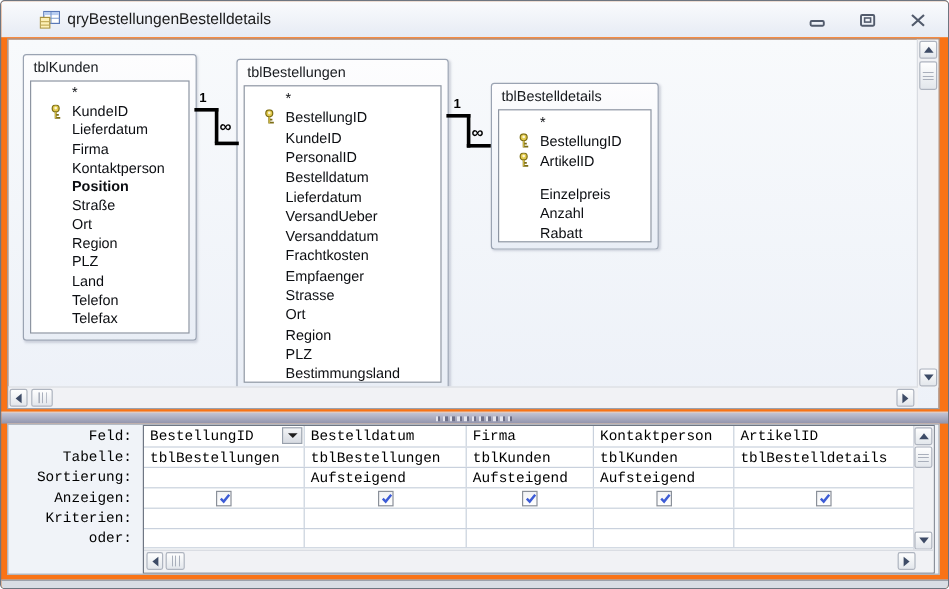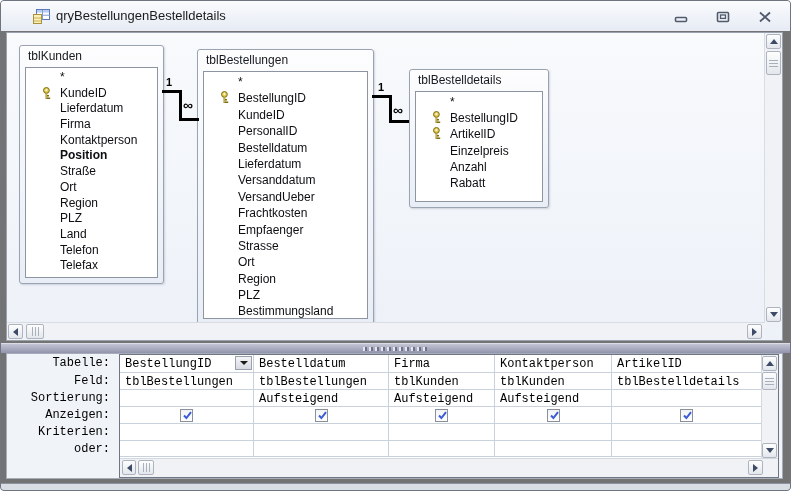--- a/index.html
+++ b/index.html
@@ -1,18 +1,18 @@
 <!DOCTYPE html>
 <html><head>
 <meta charset="utf-8">
 <style>
   html,body{margin:0;padding:0;}
   body{width:791px;height:491px;position:relative;overflow:hidden;background:#ffffff;
        font-family:"Liberation Sans",sans-serif;}
-  .window{position:absolute;inset:0;background:#737373;border:1px solid #6e7580;
+  .window{position:absolute;inset:0;background:#f97316;border:1px solid #6e7580;
           border-radius:4px;overflow:hidden;box-shadow:inset 0 1px 0 #fbfcfe;}
   
   .titlebar{position:absolute;left:0;top:0;right:0;height:30px;
             background:linear-gradient(#fafbfd,#e6ebf4);}
   .title-icon{position:absolute;left:32px;top:8px;width:17px;height:15px;}
   .title-text{position:absolute;left:55px;top:7px;font-size:13px;color:#1b1b1b;white-space:nowrap;}
   .win-controls{position:absolute;right:16px;top:8px;display:flex;gap:24px;}
   .win-btn{width:18px;height:15px;display:flex;align-items:center;justify-content:center;cursor:default;}
   
   .diagram-pane{position:absolute;left:5px;top:31px;width:777px;height:309px;
@@ -137,22 +137,22 @@
             <div class="field-row" style="height: 16.4px; line-height: 16.4px;"><span class="key-icon"><svg width="12" height="13" viewBox="0 0 12 13">
                   <circle cx="4.4" cy="3.4" r="2.9" fill="#e2ca4d" stroke="#7c6d15" stroke-width="1"></circle>
                   <circle cx="4.4" cy="3.1" r="1.1" fill="#fdf7d8"></circle>
                   <path d="M4.4 6.3 V12 M4.4 8.7 H7 M4.4 11.2 H8.2" stroke="#7c6d15" stroke-width="1.6"></path>
                   <path d="M4.4 6.3 V11.6" stroke="#e2ca4d" stroke-width="0.8"></path>
                 </svg></span><span>BestellungID</span></div>
             <div class="field-row" style="height: 16.4px; line-height: 16.4px;"><span>KundeID</span></div>
             <div class="field-row" style="height: 16.4px; line-height: 16.4px;"><span>PersonalID</span></div>
             <div class="field-row" style="height: 16.4px; line-height: 16.4px;"><span>Bestelldatum</span></div>
             <div class="field-row" style="height: 16.4px; line-height: 16.4px;"><span>Lieferdatum</span></div>
+            <div class="field-row" style="height: 16.4px; line-height: 16.4px;"><span>VersandUeber</span></div>
             <div class="field-row" style="height: 16.4px; line-height: 16.4px;"><span>Versanddatum</span></div>
-            <div class="field-row" style="height: 16.4px; line-height: 16.4px;"><span>VersandUeber</span></div>
             <div class="field-row" style="height: 16.4px; line-height: 16.4px;"><span>Frachtkosten</span></div>
             <div class="field-row" style="height: 16.4px; line-height: 16.4px;"><span>Empfaenger</span></div>
             <div class="field-row" style="height: 16.4px; line-height: 16.4px;"><span>Strasse</span></div>
             <div class="field-row" style="height: 16.4px; line-height: 16.4px;"><span>Ort</span></div>
             <div class="field-row" style="height: 16.4px; line-height: 16.4px;"><span>Region</span></div>
             <div class="field-row" style="height: 16.4px; line-height: 16.4px;"><span>PLZ</span></div>
             <div class="field-row" style="height: 16.4px; line-height: 16.4px;"><span>Bestimmungsland</span></div>
           </div>
         </div>
         <div class="table-card" style="left: 402px; top: 36px; width: 138px; height: 137px;">
@@ -164,21 +164,21 @@
                   <circle cx="4.4" cy="3.1" r="1.1" fill="#fdf7d8"></circle>
                   <path d="M4.4 6.3 V12 M4.4 8.7 H7 M4.4 11.2 H8.2" stroke="#7c6d15" stroke-width="1.6"></path>
                   <path d="M4.4 6.3 V11.6" stroke="#e2ca4d" stroke-width="0.8"></path>
                 </svg></span><span>BestellungID</span></div>
             <div class="field-row" style="height: 16.2px; line-height: 16.2px;"><span class="key-icon"><svg width="12" height="13" viewBox="0 0 12 13">
                   <circle cx="4.4" cy="3.4" r="2.9" fill="#e2ca4d" stroke="#7c6d15" stroke-width="1"></circle>
                   <circle cx="4.4" cy="3.1" r="1.1" fill="#fdf7d8"></circle>
                   <path d="M4.4 6.3 V12 M4.4 8.7 H7 M4.4 11.2 H8.2" stroke="#7c6d15" stroke-width="1.6"></path>
                   <path d="M4.4 6.3 V11.6" stroke="#e2ca4d" stroke-width="0.8"></path>
                 </svg></span><span>ArtikelID</span></div>
-            <div class="field-row" style="height: 16.2px; line-height: 16.2px;"><span>Einzelpreis</span></div>
+            <div class="field-row" style="height: 16.2px; line-height: 16.2px; margin-top: 11px;"><span>Einzelpreis</span></div>
             <div class="field-row" style="height: 16.2px; line-height: 16.2px;"><span>Anzahl</span></div>
             <div class="field-row" style="height: 16.2px; line-height: 16.2px;"><span>Rabatt</span></div>
           </div>
         </div>
       </div>
     <div id="joins-layer">
         <div class="jl" style="left: 155px; top: 57px; width: 20px; height: 3px;"></div>
         <div class="jl" style="left: 172px; top: 85px; width: 20px; height: 3px;"></div>
         <div class="jl" style="left: 172px; top: 57px; width: 3px; height: 29px;"></div>
         <span class="join-one" style="left: 159px; top: 43px;">1</span>
@@ -214,22 +214,22 @@
         </div>
     </div>
   </div>
 
   <div class="splitter">
     <span class="grip"></span>
   </div>
 
   <div class="grid-pane">
     <div id="row-labels">
+        <div class="row-label" style="height: 18px; line-height: 18px;">Feld:</div>
         <div class="row-label" style="height: 17px; line-height: 17px;">Tabelle:</div>
-        <div class="row-label" style="height: 18px; line-height: 18px;">Feld:</div>
         <div class="row-label" style="height: 17px; line-height: 17px;">Sortierung:</div>
         <div class="row-label" style="height: 17px; line-height: 17px;">Anzeigen:</div>
         <div class="row-label" style="height: 17px; line-height: 17px;">Kriterien:</div>
         <div class="row-label" style="height: 16px; line-height: 16px;">oder:</div>
       </div>
     <div class="grid-box">
       <div id="grid-cells">
           <div class="grid-row" style="height: 18px;">
             <div class="grid-cell" style="width: 134px;">BestellungID<div class="combo-btn">
                 <span class="arr"></span>

